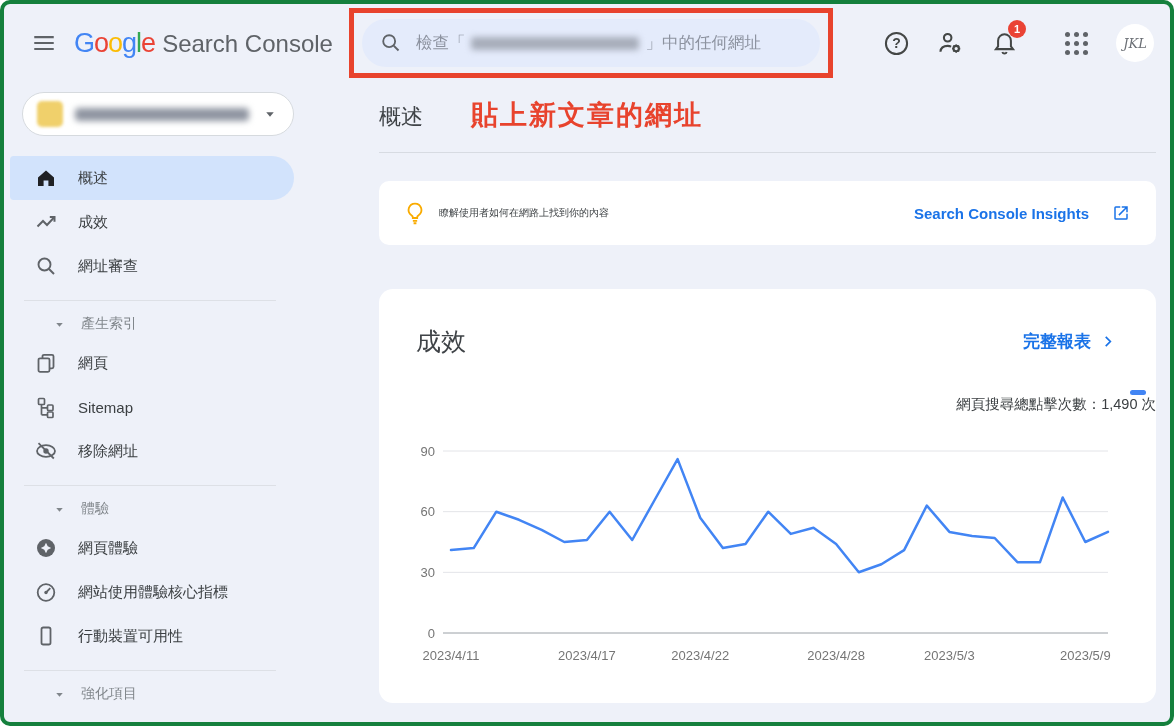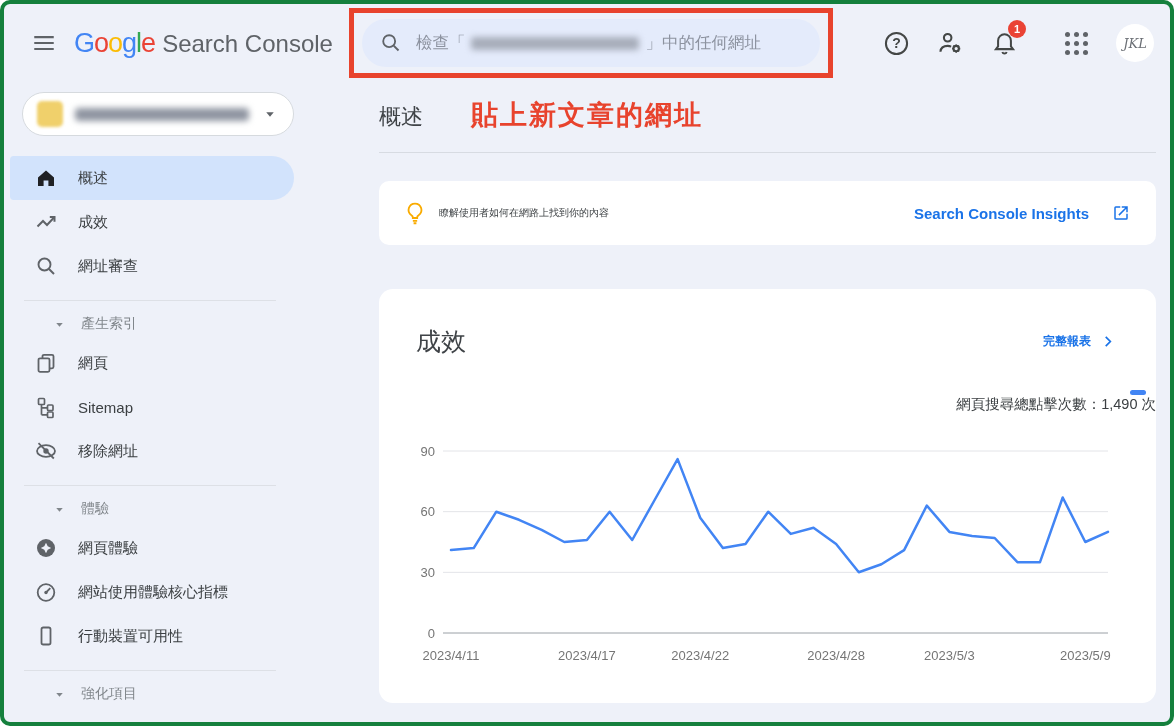--- a/index.html
+++ b/index.html
@@ -57,21 +57,21 @@
   .annotation{ margin-left:48px; font-size:27px; font-weight:700; color:#e8432d; letter-spacing:2px; }
   .main-divider{ height:1px; background:#d7dbe2; margin-top:19px; }
   .card{ background:#fff; border-radius:10px; }
   .insights{ margin-top:28px; height:64px; display:flex; align-items:center; padding:0 26px 0 23px; }
   .insights .itxt{ margin-left:11px; font-size:10px; color:#3c4043; }
   .ins-link{ margin-left:auto; display:flex; align-items:center; gap:23px; color:#1a73e8;
              font-size:15px; font-weight:700; cursor:pointer; }
   .perf{ margin-top:44px; height:414px; border-radius:14px; overflow:hidden; }
   .perf-head{ display:flex; align-items:center; justify-content:space-between; margin:36px 40px 0 37px; }
   .perf-title{ font-size:25px; color:#3f4347; }
-  .report-link{ display:flex; align-items:center; gap:8px; color:#1a73e8; font-size:12px;
+  .report-link{ display:flex; align-items:center; gap:8px; color:#1a73e8; font-size:17px;
                 font-weight:700; cursor:pointer; }
   .legend{ display:flex; align-items:flex-end; margin:32px 0 0 38px;flex-direction:column; }
   .legend .swatch{ width:16px; height:4.5px; border-radius:2.5px; background:#4285f4; margin-right:10px; }
   .legend .ltxt{ font-size:14.5px; color:#3c4043; }
   .chart{ display:block; margin:20px 0 0 17px; }
   .chart text{ font-family:"Liberation Sans","DejaVu Sans",sans-serif; }
   .chart .tick{ font-size:13px; fill:#757575; }
 </style>
 </head>
 <body>

